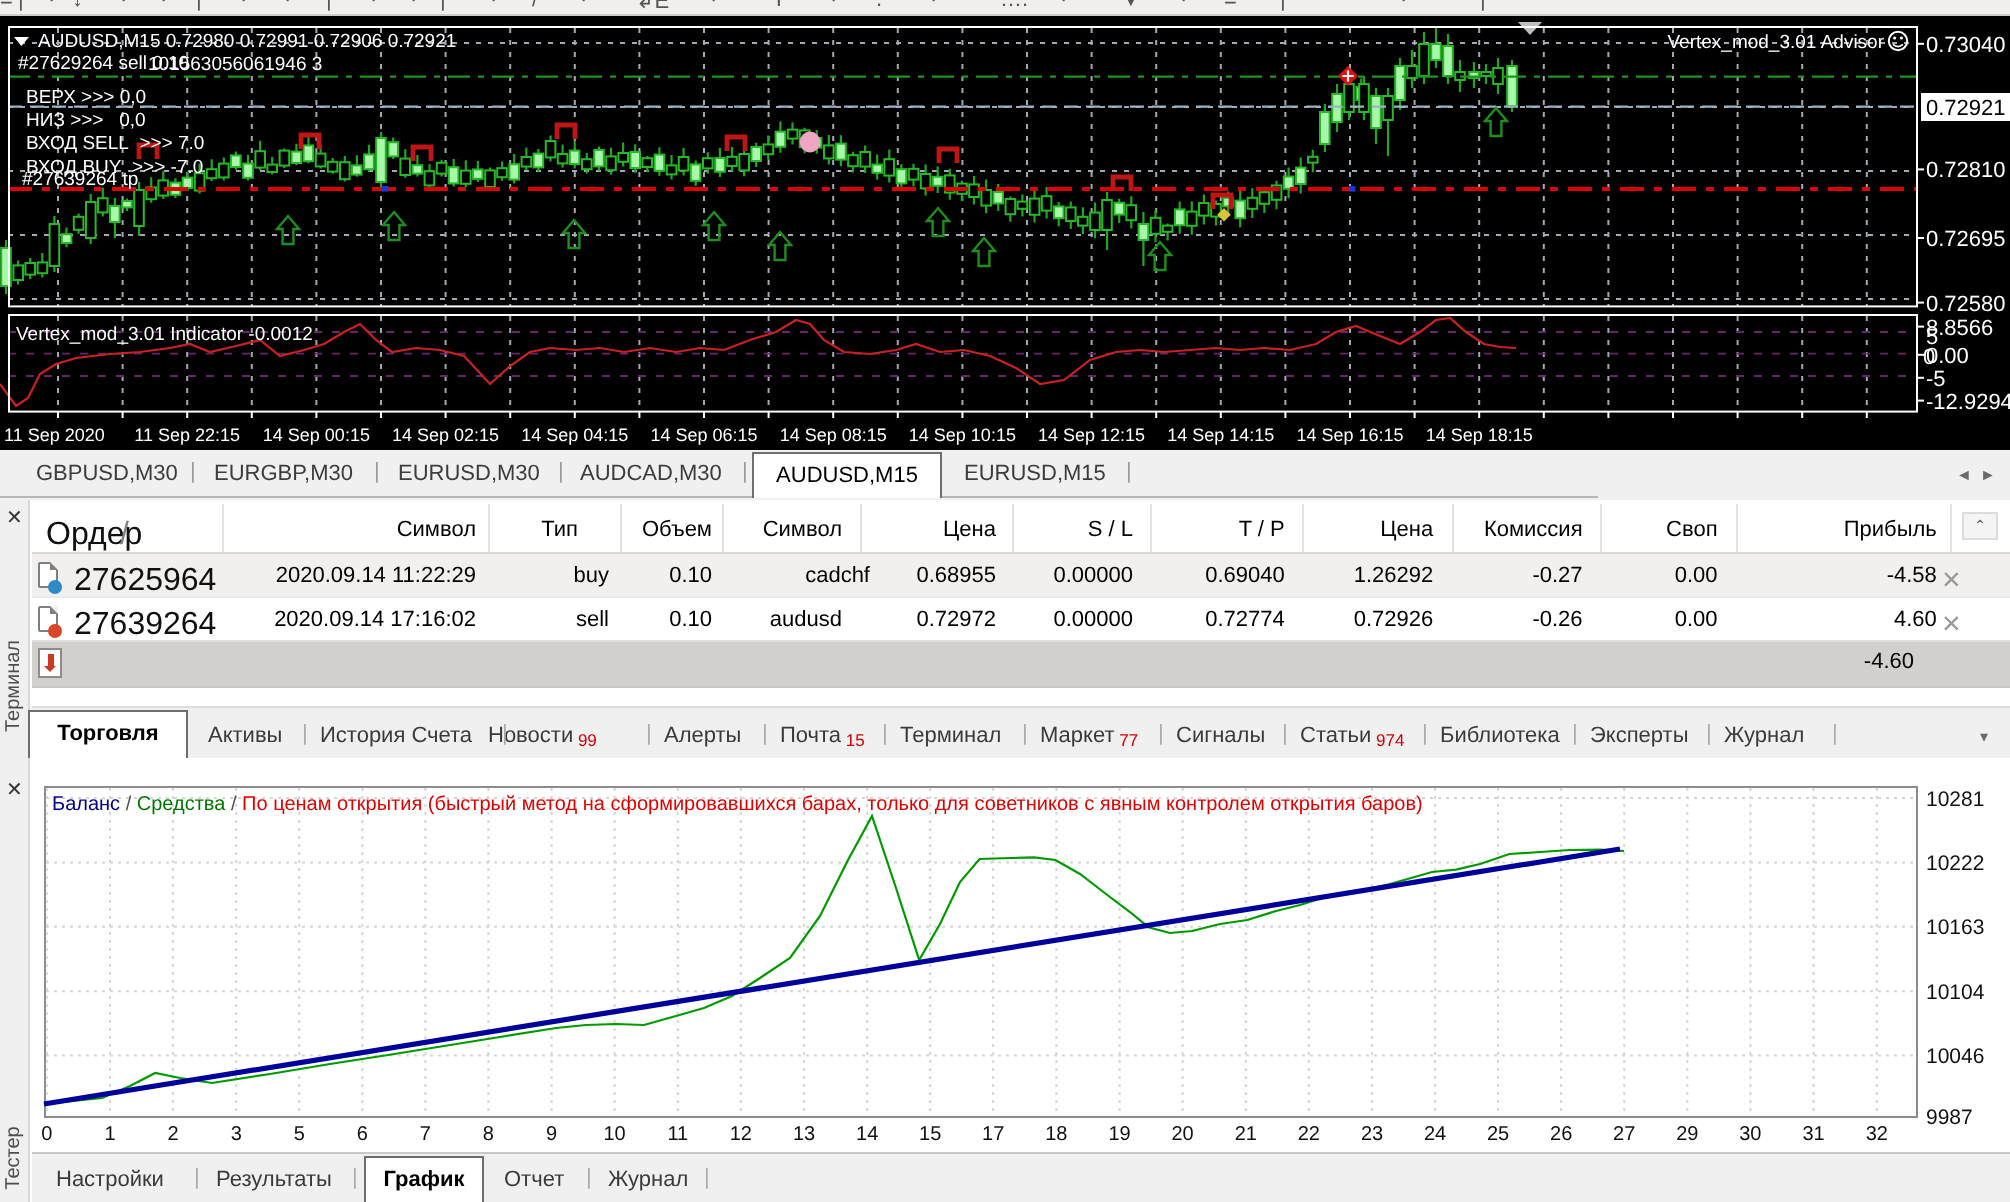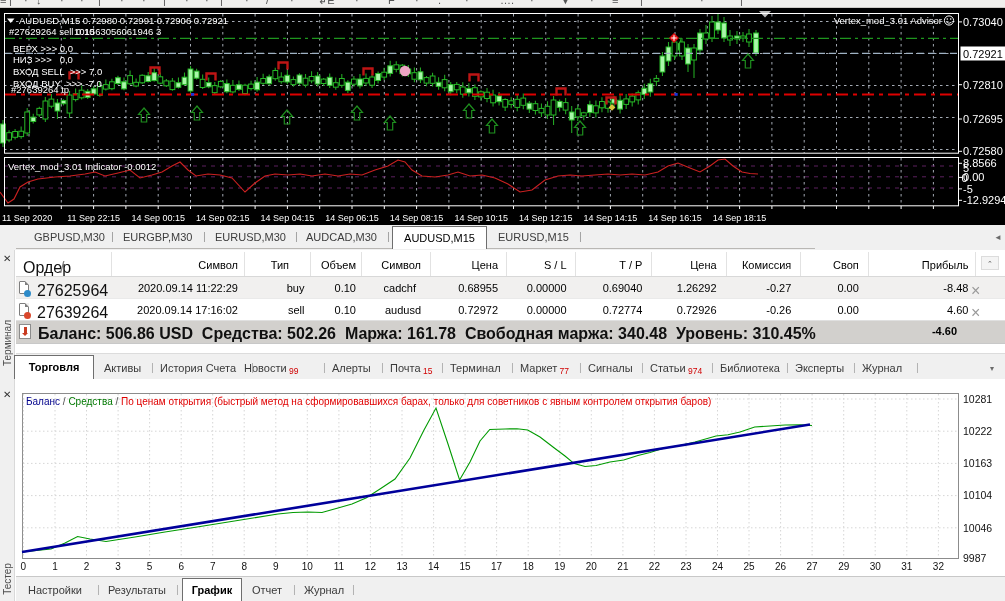--- a/index.html
+++ b/index.html
@@ -8,21 +8,21 @@
 .ct{font-size:9.5px;fill:#fff}
 .pl{font-size:11px;fill:#fff}
 .tl{font-size:9px;fill:#fff}
 .tg{stroke:#D6D6D6;stroke-width:1;stroke-dasharray:1.5,2.5}
 .xl{font-size:10px;fill:#111}
 .yl{font-size:10.5px;fill:#111}
 .lg{font-size:10px}
 #toolbar{position:absolute;left:0;top:0;width:1005px;height:8px;background:#F0EFED;border-bottom:1px solid #CDCBC8;overflow:hidden}
 #toolbar span{position:absolute;top:-6px;font-size:11px;color:#555}
 .chart{position:absolute;left:0;top:8px}
-#chart-tabs{position:absolute;left:16px;top:225px;width:799px;height:24px;background:#F0F0F0;border-bottom:1px solid #B9B7B4}
+#chart-tabs{position:absolute;left:0;top:225px;width:799px;height:24px;background:#F0F0F0;border-bottom:1px solid #B9B7B4}
 #chart-tabs .t{position:absolute;top:6px;font-size:11px;color:#3C3C3C;white-space:nowrap}
 #chart-tabs .sep{position:absolute;top:5px;color:#9A9A9A;font-size:11px}
 .acttab{position:absolute;background:#fff;border:1px solid #6E6E6E;border-bottom:none;color:#000;font-size:11px;text-align:center}
 #terminal{position:absolute;left:0;top:250px;width:1005px;height:136px;background:#fff}
 .lstrip{position:absolute;left:0;width:15px;background:#F0F0F0;border-right:1px solid #D9D9D9}
 .vtext{position:absolute;color:#4E4E4E;font-size:10px;white-space:nowrap;transform:translate(-50%,-50%) rotate(-90deg)}
 .xbtn{position:absolute;left:3px;font-size:10px;color:#333}
 .hdr{position:absolute;font-size:16px;color:#101010;white-space:nowrap}
 .cellr{position:absolute;font-size:11px;color:#000;white-space:nowrap;transform:translateX(-100%)}
 .row1{position:absolute;left:16px;top:27px;width:989px;height:22px;background:#F1F0EF}
@@ -433,46 +433,45 @@
       <div class="rowline" style="top:93px;background:#C8C8C8"></div>
       <div class="doc" style="left:19px;top:31px"></div>
       <div class="dot" style="left:24px;top:40px;background:#2E8BC9"></div>
       <span class="hdr" style="left:37px;top:32px">27625964</span>
       <div class="doc" style="left:19px;top:53px"></div>
       <div class="dot" style="left:24px;top:62px;background:#D9472B"></div>
       <span class="hdr" style="left:37px;top:54px">27639264</span>
       <span class="cellr" style="left:238px;top:32px">2020.09.14 11:22:29</span>
       <span class="cellr" style="left:304.5px;top:32px">buy</span>
       <span class="cellr" style="left:356px;top:32px">0.10</span>
-      <span class="cellr" style="left:416px;top:32px">cadchf</span>
+      <span class="cellr" style="left:435px;top:32px">cadchf</span>
       <span class="cellr" style="left:498px;top:32px">0.68955</span>
       <span class="cellr" style="left:566.5px;top:32px">0.00000</span>
       <span class="cellr" style="left:642.4px;top:32px">0.69040</span>
       <span class="cellr" style="left:716.6px;top:32px">1.26292</span>
       <span class="cellr" style="left:791.3px;top:32px">-0.27</span>
       <span class="cellr" style="left:858.8px;top:32px">0.00</span>
-      <span class="cellr" style="left:968.4px;top:32px">-8.48</span>
+      <span class="cellr" style="left:968.4px;top:32px">-4.58</span>
       <span class="cellr" style="left:238px;top:54px">2020.09.14 17:16:02</span>
       <span class="cellr" style="left:304.5px;top:54px">sell</span>
       <span class="cellr" style="left:356px;top:54px">0.10</span>
       <span class="cellr" style="left:421px;top:54px">audusd</span>
       <span class="cellr" style="left:498px;top:54px">0.72972</span>
       <span class="cellr" style="left:566.5px;top:54px">0.00000</span>
       <span class="cellr" style="left:642.4px;top:54px">0.72774</span>
       <span class="cellr" style="left:716.6px;top:54px">0.72926</span>
       <span class="cellr" style="left:791.3px;top:54px">-0.26</span>
       <span class="cellr" style="left:858.8px;top:54px">0.00</span>
       <span class="cellr" style="left:968.4px;top:54px">4.60</span>
       <span class="hdr" style="left:971px;top:32px;color:#999">×</span>
       <span class="hdr" style="left:971px;top:54px;color:#999">×</span>
       <div style="position:absolute;left:19px;top:74px;width:12px;height:15px;background:#fff;border:1px solid #8C8C8C"></div>
       <div style="position:absolute;left:23.5px;top:76.5px;width:3px;height:6px;background:#C93A20"></div>
       <div style="position:absolute;left:21.5px;top:82.5px;border:3.5px solid transparent;border-top-color:#C93A20"></div>
-      <span class="hdr" style="left:38px;top:75px;font-weight:bold">Баланс: 506.86 USD&nbsp; Средства: 502.26&nbsp; Маржа: 161.78&nbsp; Свободная маржа: 340.48&nbsp; Уровень: 310.45%</span>
-      <span class="cellr" style="left:957px;top:75px;font-weight:bold">-4.60</span>
+      <span class="cellr" style="left:957px;top:75px;font-weight:normal">-4.60</span>
       <div style="position:absolute;left:981px;top:6px;width:18px;height:14px;background:#F4F4F4;border:1px solid #DCDCDC;text-align:center;font-size:7px;color:#555;line-height:13px">⌃</div>
     </div>
 <div id="term-tabs">
       <div class="acttab" style="left:-2px;top:1px;width:80px;height:25px;line-height:23px;font-weight:bold">Торговля</div>
       <span class="t" style="left:88px">Активы</span>
       <span class="t" style="left:144px">История Счета</span>
       <span class="t" style="left:228px">Новости<span class="n"> 99</span></span>
       <span class="t" style="left:316px">Алерты</span>
       <span class="t" style="left:374px">Почта<span class="n"> 15</span></span>
       <span class="t" style="left:434px">Терминал</span>

